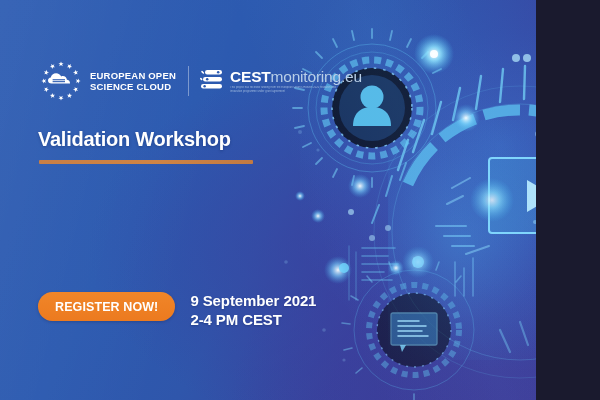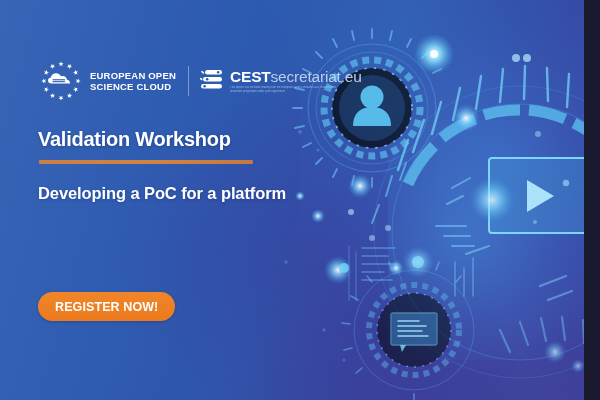--- a/index.html
+++ b/index.html
@@ -2,21 +2,21 @@
 <html><head>
 <meta charset="utf-8">
 <style>
   html, body {
     margin: 0;
     padding: 0;
     background: #1a1a2e;
   }
   #banner {
     position: relative;
-    width: 584px;
+    width: 536px;
     height: 400px;
     overflow: hidden;
     font-family: "Liberation Sans", sans-serif;
     background: #2f5fb3;
   }
 
   
   .bg-base {
     position: absolute;
     inset: 0;
@@ -491,31 +491,34 @@
               <circle cx="7.2" cy="11.2" r="1.25"></circle>
               <circle cx="4.6" cy="18.2" r="1.25"></circle>
             </g>
             <g stroke="#ffffff" stroke-width="1.5" fill="none" stroke-linecap="round">
               <path d="M 2 3.6 L 3.4 5.0"></path>
               <path d="M 0.8 10.6 L 1.6 11.4"></path>
             </g>
           </svg>
         </div>
         <div class="sec-text">
-          <div class="sec-title"><span class="b">CEST</span><span class="l">secretariat.eu</span></div>
+          <div class="sec-title"><span class="b">CEST</span><span class="l">monitoring.eu</span></div>
           <div class="sec-sub">This project has received funding from the European Union's Horizon 2020 research and innovation programme under grant agreement</div>
         </div>
       </div>
     </div>
 
     <div class="headline">Validation Workshop</div>
     <div class="headline-rule"></div>
 
     <div class="subhead">
-      <div>Developing a PoC for a platform</div>
     </div>
 
     <div class="cta-row">
       <button class="register-btn">REGISTER NOW!</button>
+      <div class="event-when">
+        <div>9 September 2021</div>
+        <div>2-4 PM CEST</div>
+      </div>
     </div>
 
   </div>
 </div>
 
 </body></html>

